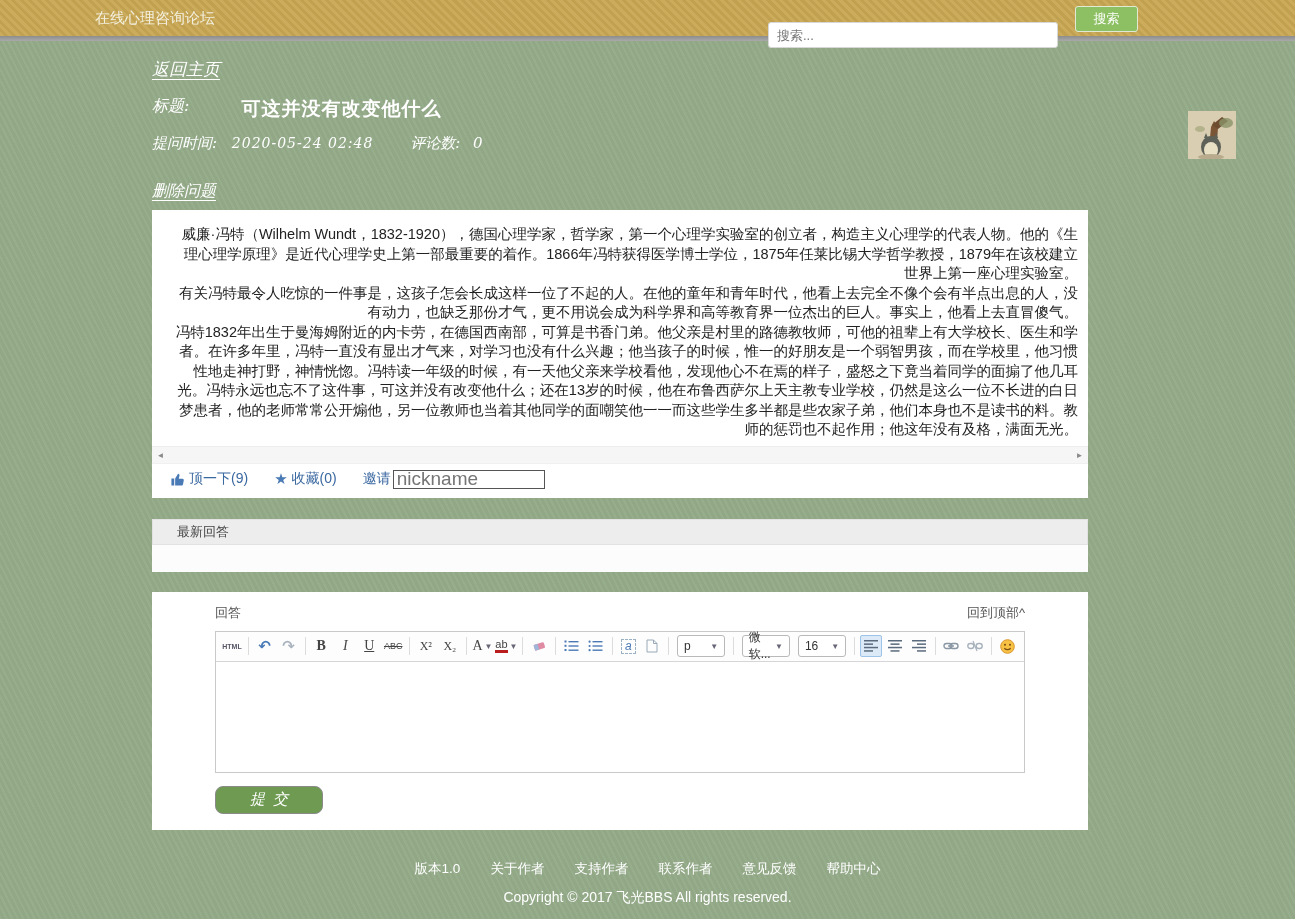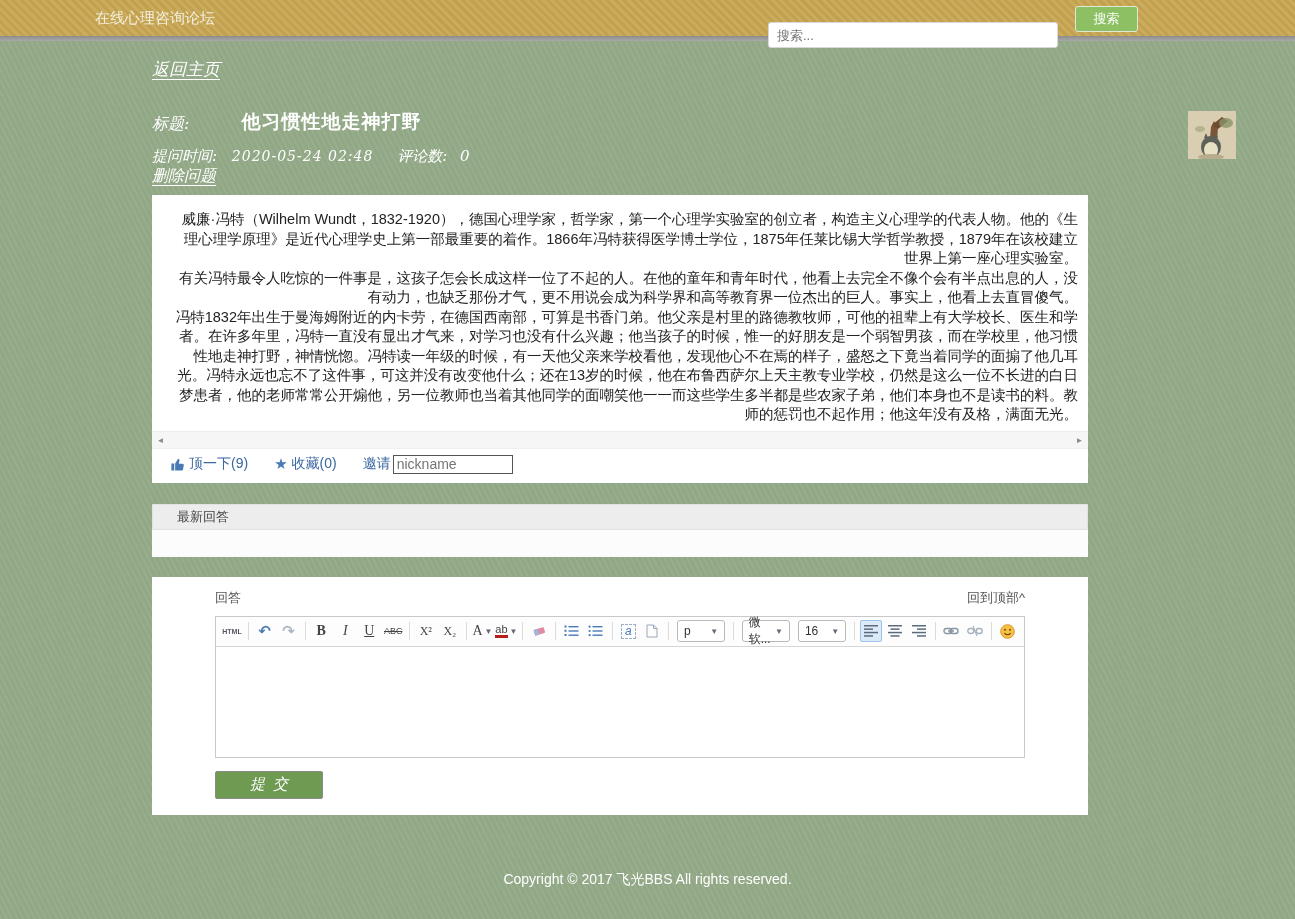--- a/index.html
+++ b/index.html
@@ -32,48 +32,48 @@
     background:#8dc063; border:1px solid #e0e9d5; border-radius:3px;
     color:#fff; font-size:13px; cursor:pointer; font-family:"Liberation Sans", sans-serif;
   }
 
   
   .main { margin-left:152px; width:936px; position:relative; }
 
   
   .post-head { color:#fff; padding-top:17px; position:relative; }
   .back-link { display:inline-block; font-size:17px; color:#fff; text-decoration:underline; text-underline-offset:4px; cursor:pointer; }
-  .title-row { margin-top:28px; display:flex; align-items:flex-end; }
+  .title-row { margin-top:15px; display:flex; align-items:flex-start; }
   .title-label { font-size:16px; }
   .post-title { font-size:19px; font-weight:bold; font-style:normal; font-family:"Liberation Sans",sans-serif; margin-left:52px; letter-spacing:1px; }
   .by-row { margin-top:12px; font-size:15px; }
   .author-link { margin-left:22px; text-decoration:underline; text-underline-offset:4px; color:#fff; cursor:pointer; }
   .meta-row { margin-top:12px; font-size:15px; }
   .meta-time { margin-left:10px; font-size:14px; letter-spacing:1px; }
-  .meta-comments { margin-left:19px;font-style:italic; }
+  .meta-comments { margin-left:32px;font-style:italic; }
   .meta-count { margin-left:8px; }
-  .delete-link { display:inline-block; margin-top:0; font-size:16px; color:#fff; text-decoration:underline; text-underline-offset:4px; cursor:pointer; }
+  .delete-link { display:inline-block; margin-top:28px; font-size:16px; color:#fff; text-decoration:underline; text-underline-offset:4px; cursor:pointer; }
   .avatar { position:absolute; top:70px; right:-148px; }
   .avatar svg { display:block; }
 
   
   .content-panel { background:#fff; margin-top:8px; }
   .content-text { padding:15px 10px 6px 20px; font-size:14.5px; line-height:19.5px; color:#222; min-height:228px;text-align:right; }
   .hscroll { height:17px; background:#f6f6f6; border-top:1px solid #ececec; position:relative; }
   .hscroll .arr { position:absolute; top:0; width:17px; height:17px; font-size:8px; color:#8a8a8a; display:flex; align-items:center; justify-content:center; cursor:pointer; }
   .hscroll .arr.left { left:0; }
   .hscroll .arr.right { right:0; }
   .actions { background:#fff; border-top:1px solid #f0f0f0; padding:6px 0 9px 18px; display:flex; align-items:center; font-size:14px; }
   .action-item { color:#3a68a0; display:flex; align-items:center; cursor:pointer; }
   .action-item + .action-item { margin-left:26px; }
   .action-item .ic { margin-right:4px; display:inline-flex; }
   .star-ic { color:#4a7ab5; font-size:15px; margin-right:4px; }
   .invite-input {
-    width:120px; height:19px; border:1px solid #555; margin-left:2px;
-    font-size:14px; color:#444; padding:0 3px; outline:none;
+    width:152px; height:19px; border:1px solid #555; margin-left:2px;
+    font-size:19px; color:#444; padding:0 3px; outline:none;
     font-family:"Liberation Sans",sans-serif;
   }
 
   
   .answers { margin-top:21px; }
   .answers-head { background:#ededed; border:1px solid #e2e2e2; height:26px; display:flex; align-items:center; padding-left:24px; font-size:13px; color:#444; }
   .answers-body { background:#fcfcfc; height:27px; }
 
   
   .editor-card { background:#fff; margin-top:20px; padding:10px 0 16px; }
@@ -95,21 +95,21 @@
   .tb-caret { font-size:8px; color:#667; margin-left:2px; }
   .tb-A { font-size:14px; font-family:"Liberation Serif",serif; }
   .tb-ab { font-size:11px; border-bottom:3px solid #b91c1c; line-height:11px; }
   .tb-anchor { font-size:12px; font-style:italic; color:#4a7ab5; border:1px dashed #9ab0c5; padding:0 3px; line-height:13px; }
   .ed-select { border:1px solid #b9b9b9; border-radius:3px; height:22px; width:70px; display:inline-flex; align-items:center; justify-content:space-between; padding:0 6px; font-size:12px; color:#333; background:#fff; margin:0 4px; cursor:pointer; }
   .ed-select .tb-caret { margin-left:4px; }
   .tb-btn.sel { background:#dce9f7; border:1px solid #9ec3e8; }
   .editor-area { height:110px; background:#fff; cursor:text; }
   .submit-btn {
     margin-top:13px; width:108px; height:28px; background:#6e9b51; border:1px solid #8a8a8a;
-    border-radius:2px; color:#fff; font-size:15px; letter-spacing:8px; text-indent:8px;
+    border-radius:8px; color:#fff; font-size:15px; letter-spacing:8px; text-indent:8px;
     font-family:"DejaVu Serif",serif; font-style:italic; cursor:pointer;
   }
 
   
   .footer { position:absolute; left:0; right:0; top:860px; text-align:center; color:#fff; }
   .footer-links { display:flex; justify-content:center; gap:30px; font-size:13.5px; }
   .footer-links span { cursor:pointer; }
   .copyright { margin-top:11px; font-size:14px; }
 </style>
 </head>
@@ -123,21 +123,21 @@
   </div>
 </div>
 <div class="nav-shadow"></div>
 
 <div class="main">
 
   <div class="post-head hand">
     <a class="back-link hand">返回主页</a>
     <div class="title-row">
       <span class="title-label">标题:</span>
-      <span class="post-title">他习惯性地走神打野</span>
+      <span class="post-title">可这并没有改变他什么</span>
     </div>
     <div class="meta-row">
       <span>提问时间:</span>
       <span class="meta-time">2020-05-24 02:48</span>
       <span class="meta-comments">评论数:</span>
       <span class="meta-count">0</span>
     </div>
     <a class="delete-link hand">删除问题</a>
     <div class="avatar">
       <svg width="48" height="48" viewBox="0 0 48 48">
@@ -334,14 +334,22 @@
           </span>
         </div>
         <div class="editor-area"></div>
       </div>
       <button class="submit-btn">提交</button>
     </div>
   </div>
 </div>
 
 <div class="footer">
+  <div class="footer-links">
+    <span>版本1.0</span>
+    <span>关于作者</span>
+    <span>支持作者</span>
+    <span>联系作者</span>
+    <span>意见反馈</span>
+    <span>帮助中心</span>
+  </div>
   <div class="copyright">Copyright © 2017 飞光BBS All rights reserved.</div>
 </div>
 
 </body></html>

